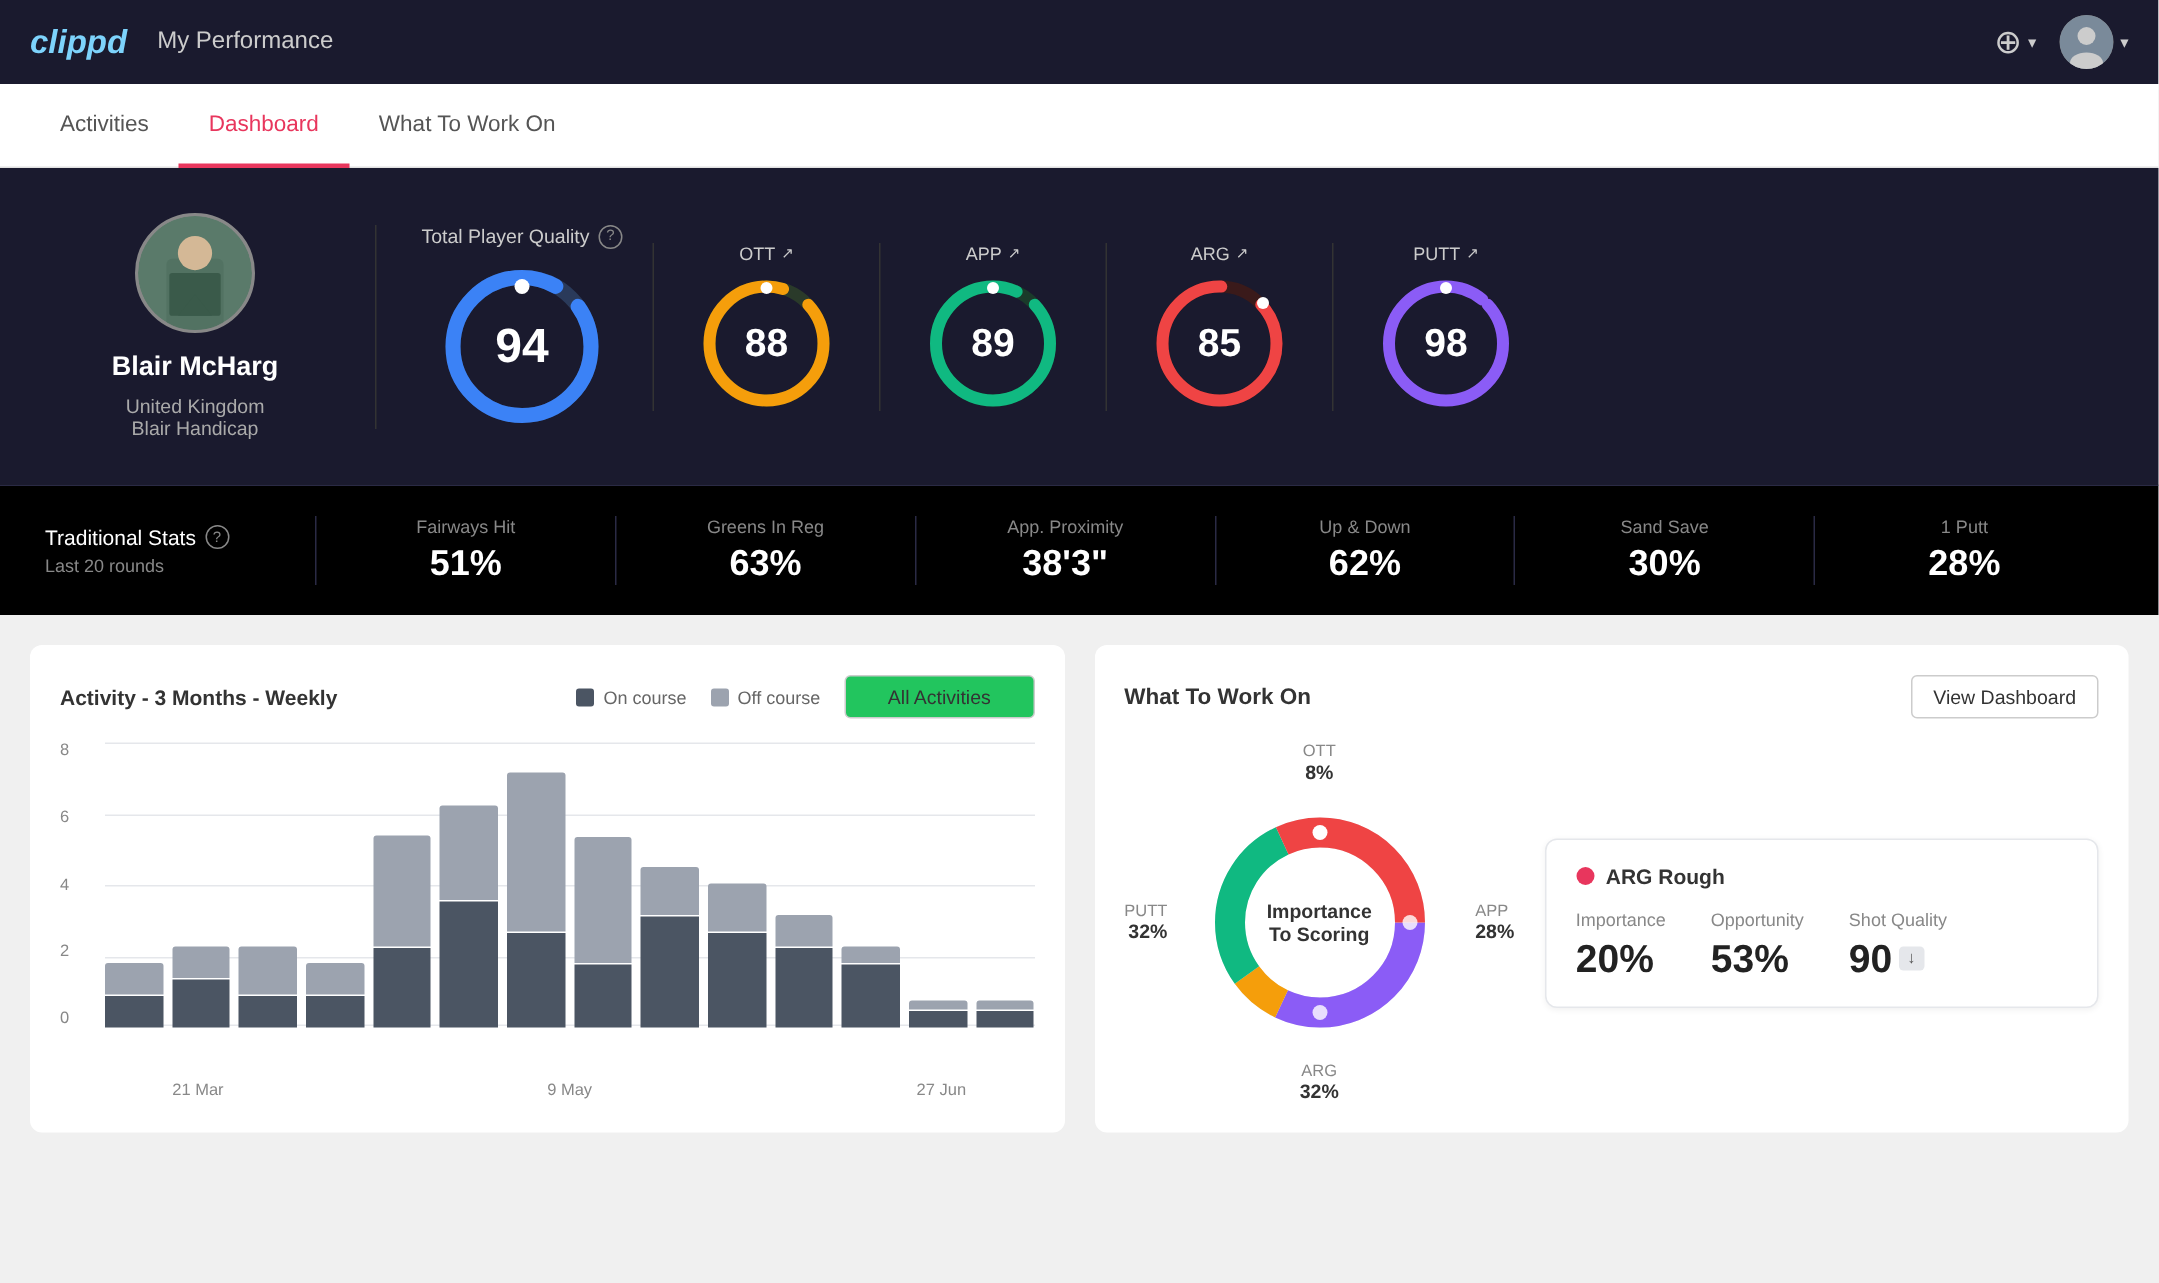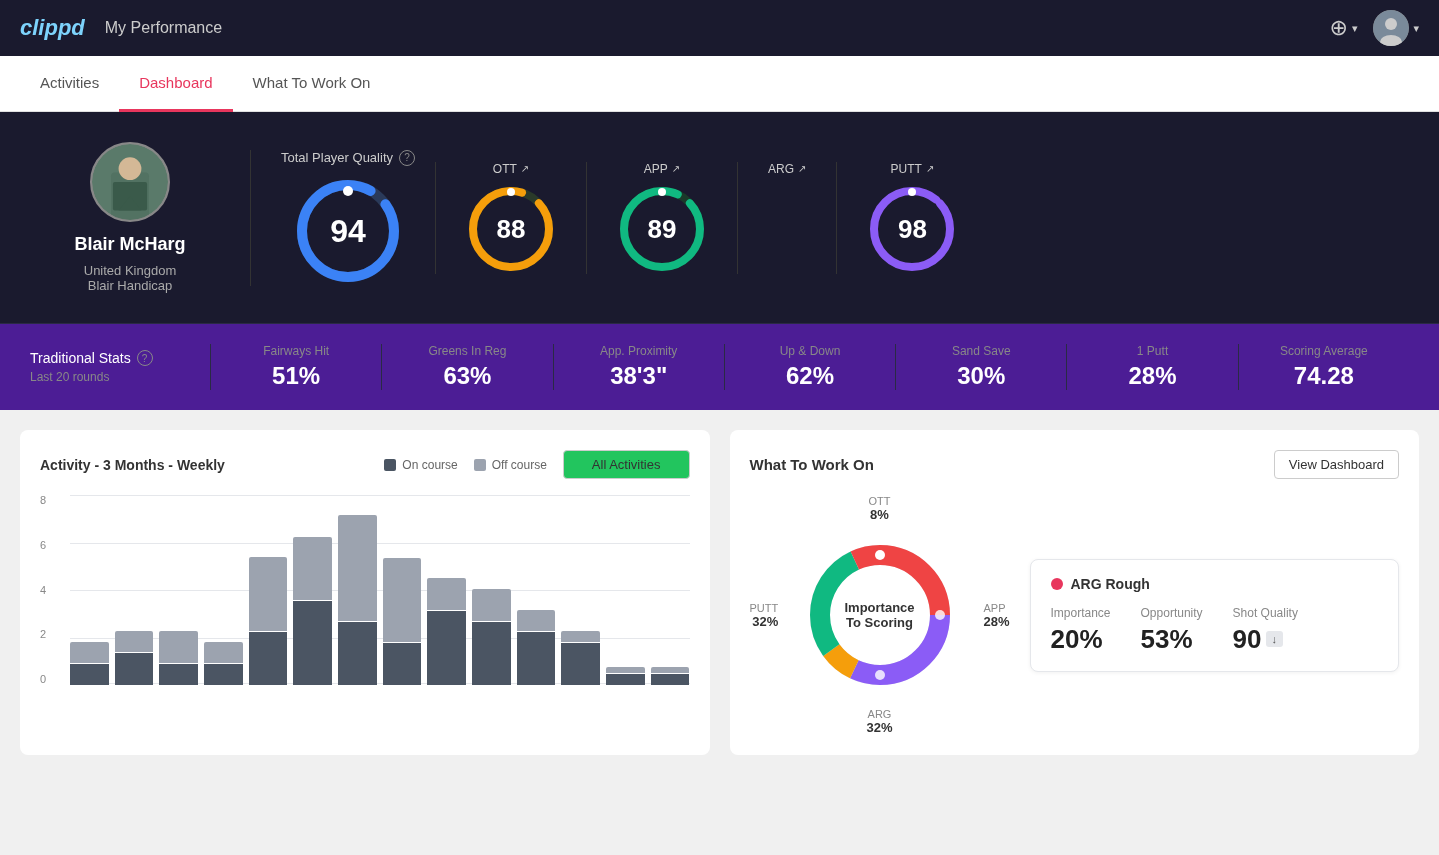--- a/index.html
+++ b/index.html
@@ -65,30 +65,30 @@
     .sub-scores { display: flex; gap: 0; margin-left: 20px; }
     .sub-score-item { display: flex; flex-direction: column; align-items: center; border-left: 1px solid #333; padding: 0 30px; }
     .sub-score-label { color: #ccc; font-size: 12px; margin-bottom: 8px; display: flex; align-items: center; gap: 4px; }
     .sub-score-label .trend-up { color: #ccc; font-size: 10px; }
 
     .small-ring { position: relative; width: 90px; height: 90px; }
     .small-number { position: absolute; top: 50%; left: 50%; transform: translate(-50%, -50%); color: white; font-size: 26px; font-weight: bold; }
 
     
     .trad-stats {
-      background: #4c1d95;
+      background: #000000;
       padding: 20px 30px;
       display: flex;
       align-items: center;
       border-top: 1px solid #2a2a45;
     }
     .trad-stats-label { min-width: 180px; }
     .trad-stats-title { color: white; font-size: 14px; font-weight: 500; display: flex; align-items: center; gap: 6px; }
     .trad-stats-sub { color: #888; font-size: 12px; margin-top: 4px; }
-    .stat-items { display: flex; gap: 0; flex: 1; }
+    .stat-items { display: flex; gap: 0; flex: 1; justify-content: flex-end; }
     .stat-item { flex: 1; text-align: center; border-left: 1px solid #2a2a45; padding: 0 10px; }
     .stat-label { color: #888; font-size: 12px; margin-bottom: 4px; }
     .stat-value { color: white; font-size: 24px; font-weight: bold; }
 
     
     .bottom-section {
       display: flex;
       gap: 20px;
       padding: 20px;
       background: #f0f0f0;
@@ -230,20 +230,28 @@
             </svg>
             <span class="small-number">89</span>
           </div>
         </div>
 
         <div class="sub-score-item">
           <div class="sub-score-label">
             <span>ARG</span>
             <span class="trend-up">↗</span>
           </div>
+          <div class="small-ring">
+            <svg width="90" height="90" viewBox="0 0 90 90">
+              <circle cx="45" cy="45" r="38" fill="none" stroke="#3a1a1a" stroke-width="8"></circle>
+              <circle cx="45" cy="45" r="38" fill="none" stroke="#ef4444" stroke-width="8" stroke-dasharray="210 30" stroke-dashoffset="30" stroke-linecap="round"></circle>
+              <circle cx="74" cy="18" r="4" fill="white"></circle>
+            </svg>
+            <span class="small-number">85</span>
+          </div>
         </div>
 
         <div class="sub-score-item">
           <div class="sub-score-label">
             <span>PUTT</span>
             <span class="trend-up">↗</span>
           </div>
           <div class="small-ring">
             <svg width="90" height="90" viewBox="0 0 90 90">
               <circle cx="45" cy="45" r="38" fill="none" stroke="#2a1a3a" stroke-width="8"></circle>
@@ -282,24 +290,20 @@
         <div class="stat-label">Up &amp; Down</div>
         <div class="stat-value">62%</div>
       </div>
       <div class="stat-item">
         <div class="stat-label">Sand Save</div>
         <div class="stat-value">30%</div>
       </div>
       <div class="stat-item">
         <div class="stat-label">1 Putt</div>
         <div class="stat-value">28%</div>
-      </div>
-      <div class="stat-item">
-        <div class="stat-label">Scoring Average</div>
-        <div class="stat-value">74.28</div>
       </div>
     </div>
   </div>
 </section>
 
 <div class="bottom-section">
 
   <div class="card">
     <div class="activity-header">
       <span class="activity-title">Activity - 3 Months - Weekly</span>
@@ -389,20 +393,27 @@
             <div style="width: 100%; height: 6px; background: rgb(156, 163, 175); border-radius: 2px 2px 0px 0px;"></div>
             <div style="width: 100%; height: 11px; background: rgb(75, 85, 99);"></div>
           </div>
           <div style="flex: 1 1 0%; display: flex; flex-direction: column; align-items: center; justify-content: flex-end; height: 190px; gap: 1px;">
             <div style="width: 100%; height: 6px; background: rgb(156, 163, 175); border-radius: 2px 2px 0px 0px;"></div>
             <div style="width: 100%; height: 11px; background: rgb(75, 85, 99);"></div>
           </div>
         </div>
     </div>
 
+    <div style="display:flex; padding-left:30px; margin-top:6px;">
+      <div style="flex:1; text-align:center; font-size:11px; color:#888;">21 Mar</div>
+      <div style="flex:1;"></div>
+      <div style="flex:1; text-align:center; font-size:11px; color:#888;">9 May</div>
+      <div style="flex:1;"></div>
+      <div style="flex:1; text-align:center; font-size:11px; color:#888;">27 Jun</div>
+    </div>
   </div>
 
   <div class="card">
     <div class="wtwo-header">
       <span class="wtwo-title">What To Work On</span>
       <button class="view-dashboard-btn">View Dashboard</button>
     </div>
     <div class="wtwo-content">
 
       <div style="position:relative; width:260px; height:240px; flex-shrink:0;">

